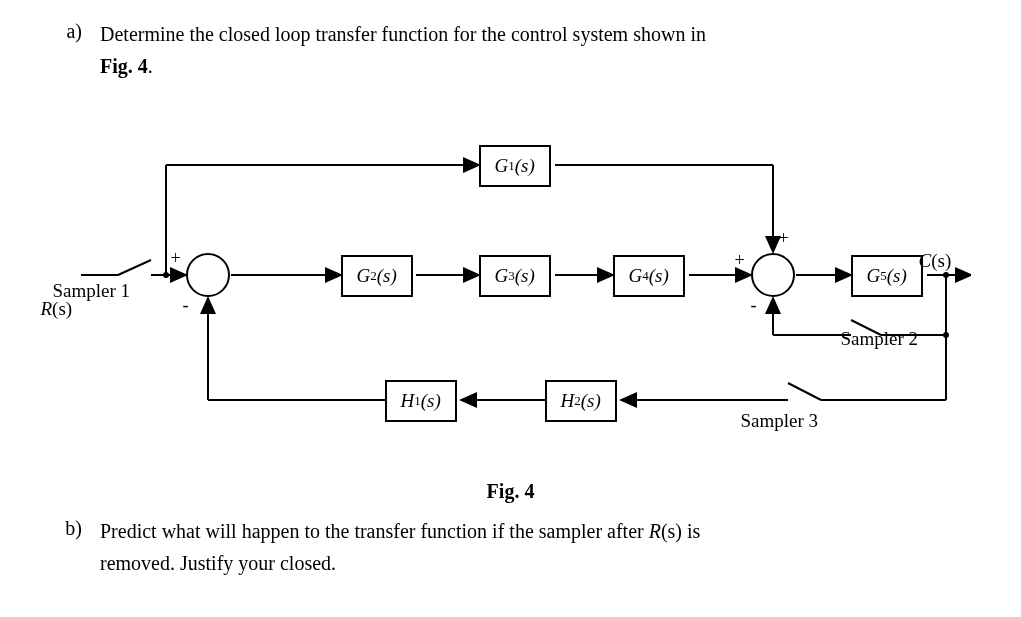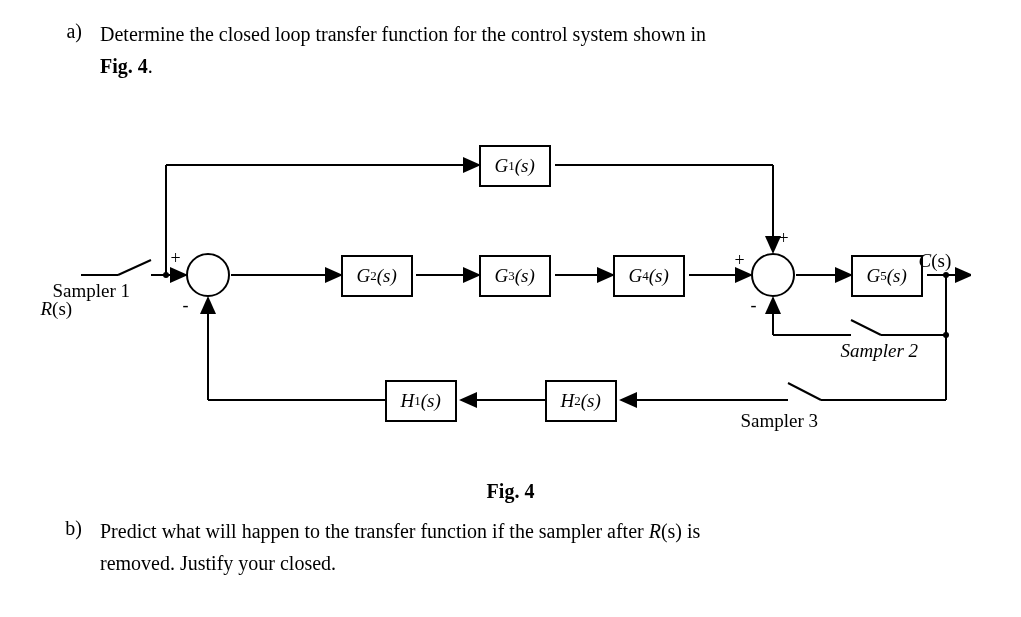--- a/index.html
+++ b/index.html
@@ -188,21 +188,21 @@
   <div class="block" style="left:800px; top:145px;">
     <span class="italic">G</span>
       <span class="sub">5</span>
       <span>(s)</span>
   </div>
 
   <div class="label" style="left:868px; top:140px;">
     <span class="italic">C</span><span>(s)</span>
   </div>
 
-  <div class="label" style="left:790px; top:230px;font-style:italic;">Sampler 2</div>
+  <div class="label" style="left:790px; top:218px;">Sampler 2</div>
 
   <div class="label" style="left:690px; top:300px;">Sampler 3</div>
 
   <div class="block" style="left:494px; top:270px;">
     <span class="italic">H</span>
       <span class="sub">2</span>
       <span>(s)</span>
   </div>
 
   <div class="block" style="left:334px; top:270px;">

